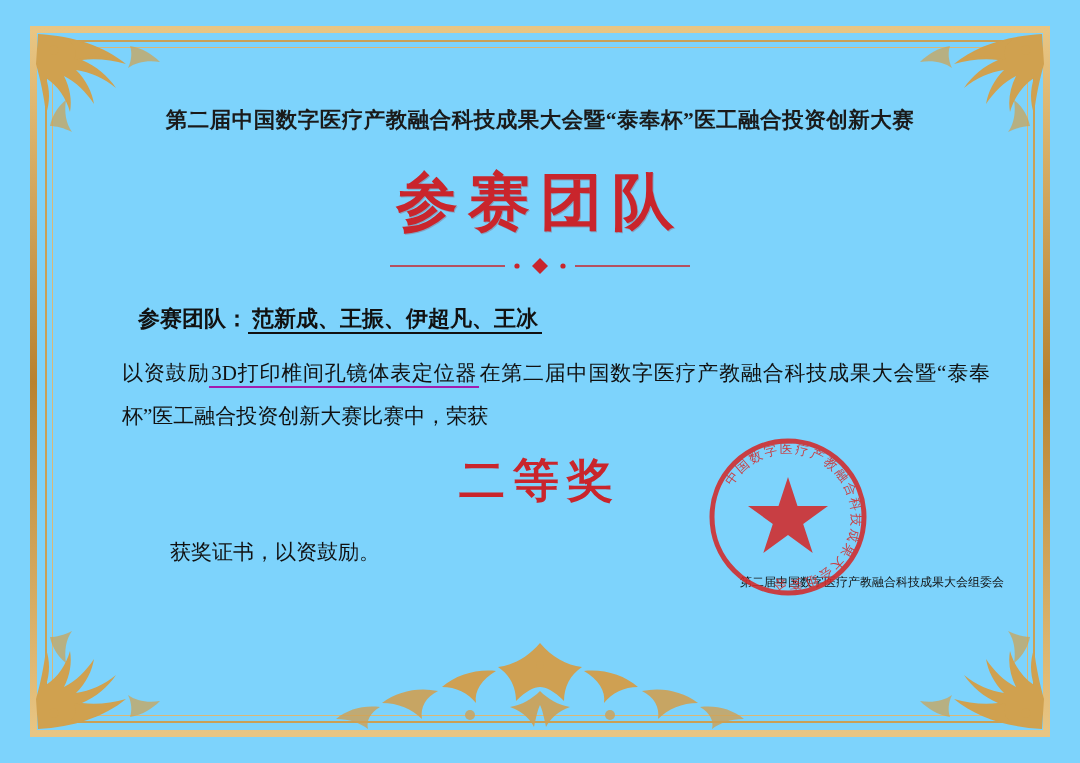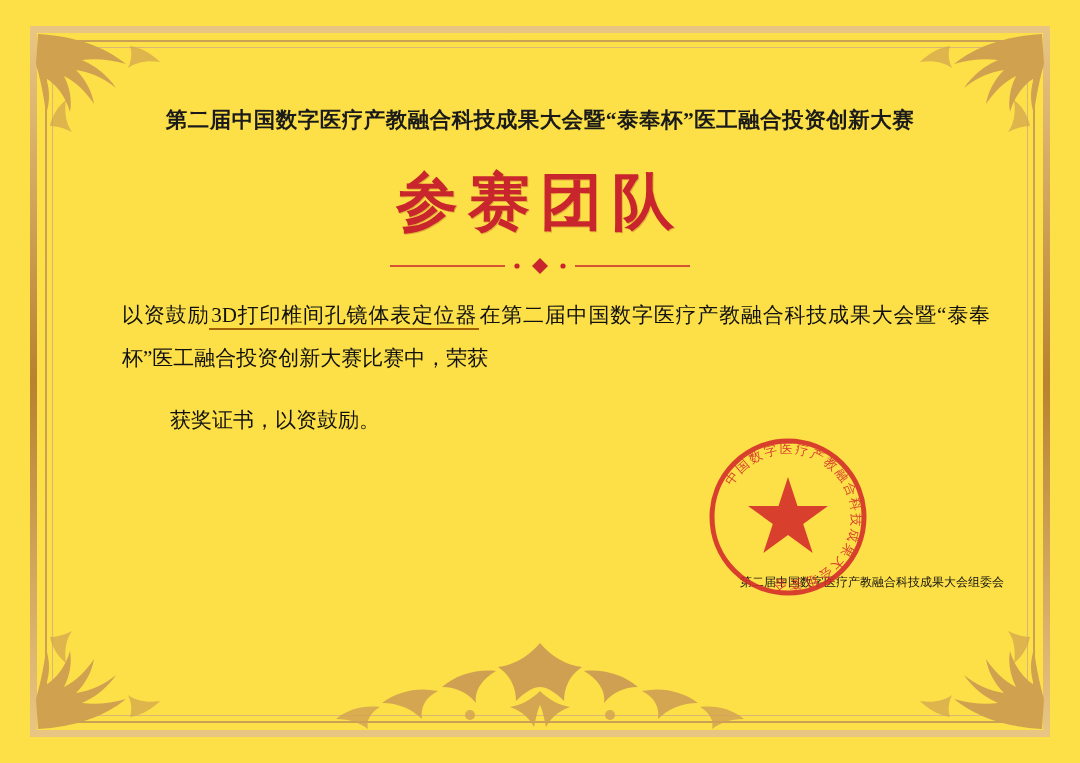--- a/index.html
+++ b/index.html
@@ -10,21 +10,21 @@
   body {
     width: 1080px;
     height: 763px;
     font-family: "Liberation Serif", "DejaVu Serif", serif;
     overflow: hidden;
   }
   .certificate {
     position: relative;
     width: 1080px;
     height: 763px;
-    background: #fde047;
+    background: #7dd3fc;
     box-sizing: border-box;
   }
 
   
   .frame-outer {
     position: absolute;
     left: 30px;
     top: 26px;
     right: 30px;
     bottom: 26px;
@@ -130,21 +130,21 @@
   .body-text {
     margin-top: 18px;
     font-size: 21px;
     line-height: 2.05;
     color: #111;
     text-align: justify;
     padding: 0 20px 0 52px;
   }
   .body-text .p1 { text-indent: 2em; }
   .underline-project {
-    border-bottom: 2px solid #a16207;
+    border-bottom: 2px solid #a21caf;
     padding: 0 2px 1px 2px;
   }
 
   .prize {
     text-align: center;
     margin-top: 12px;
     font-size: 46px;
     font-weight: bold;
     color: #c9252c;
     letter-spacing: 8px;
@@ -255,25 +255,29 @@
     <div class="divider">
       <svg viewBox="0 0 310 20" xmlns="http://www.w3.org/2000/svg">
         <path d="M5 10 L120 10" stroke="currentColor" stroke-width="1.6" fill="none"></path>
         <path d="M190 10 L305 10" stroke="currentColor" stroke-width="1.6" fill="none"></path>
         <circle cx="132" cy="10" r="2.6" fill="currentColor"></circle>
         <circle cx="178" cy="10" r="2.6" fill="currentColor"></circle>
         <path d="M155 2 L163 10 L155 18 L147 10 Z" fill="currentColor"></path>
       </svg>
     </div>
 
+    <div class="team-line">
+      <span class="label">参赛团队：</span><span class="names">范新成、王振、伊超凡、王冰</span>
+    </div>
 
     <div class="body-text">
       <span class="p1">以资鼓励</span><span class="underline-project">3D打印椎间孔镜体表定位器</span><span>在第二届中国数字医疗产教融合科技成果大会暨“泰奉杯”医工融合投资创新大赛比赛中，荣获</span>
     </div>
 
+    <div class="prize">二等奖</div>
 
     <div class="encourage">获奖证书，以资鼓励。</div>
 
     <div class="signature">
       <div class="sig-org">第二届中国数字医疗产教融合科技成果大会组委会</div>
     </div>
 
     <div class="seal">
       <svg viewBox="0 0 168 168" xmlns="http://www.w3.org/2000/svg">
         <defs>

